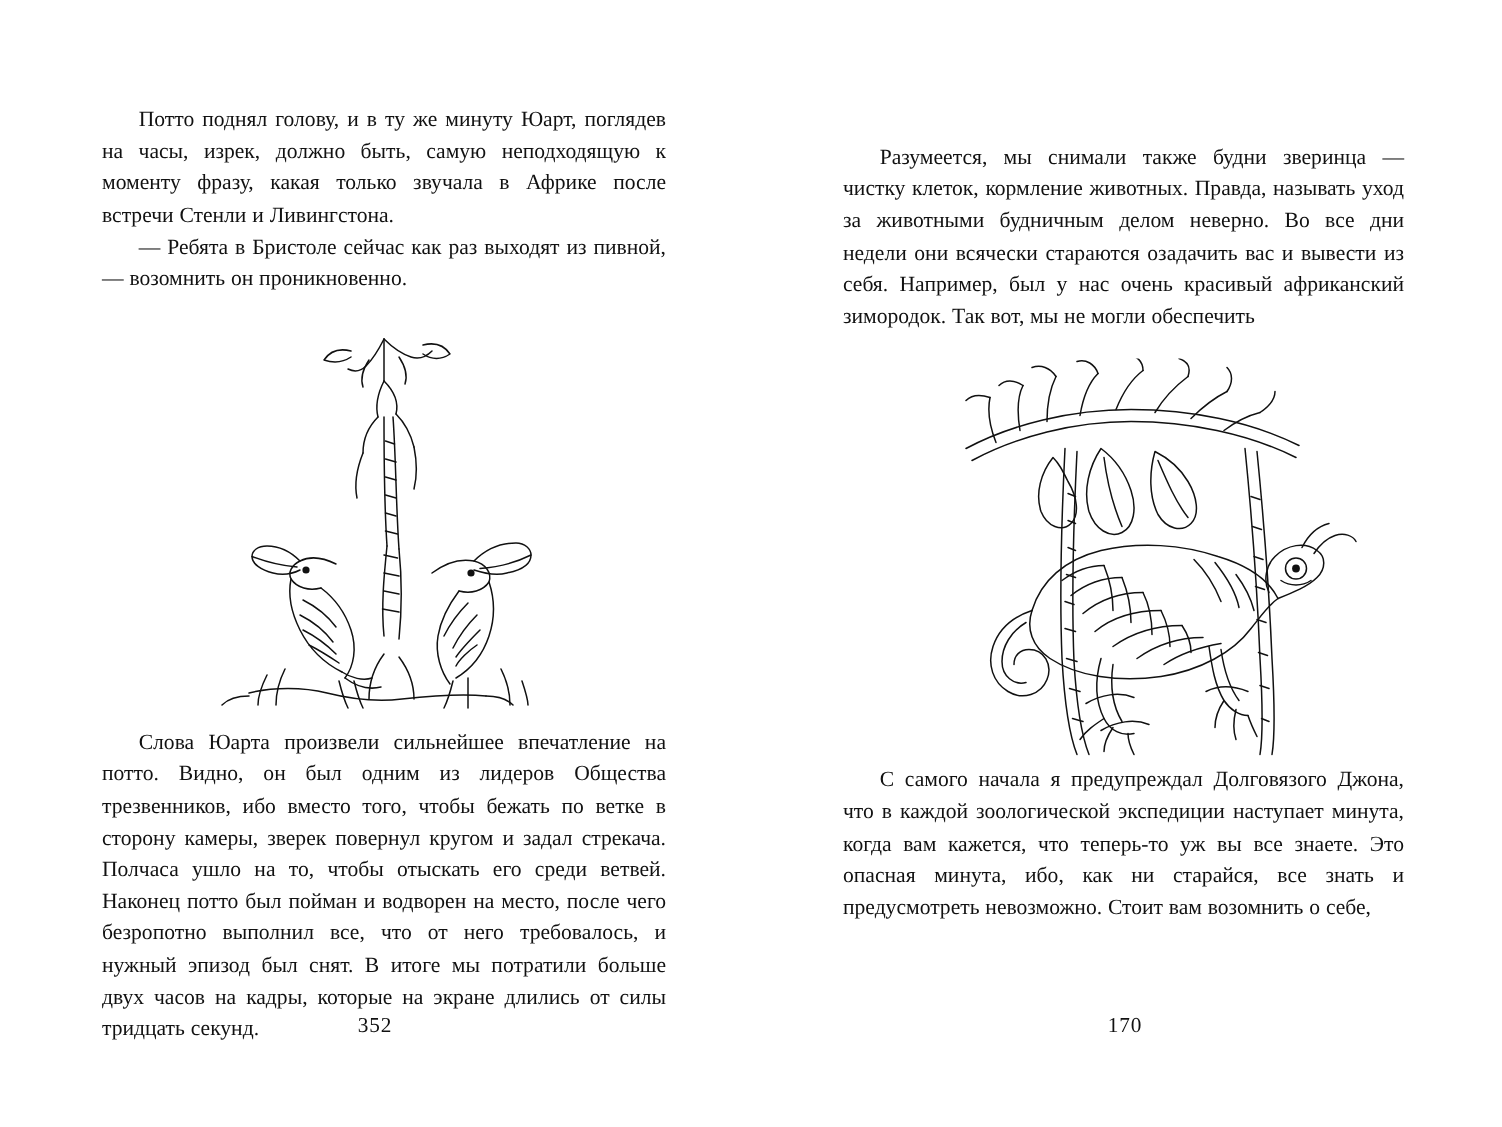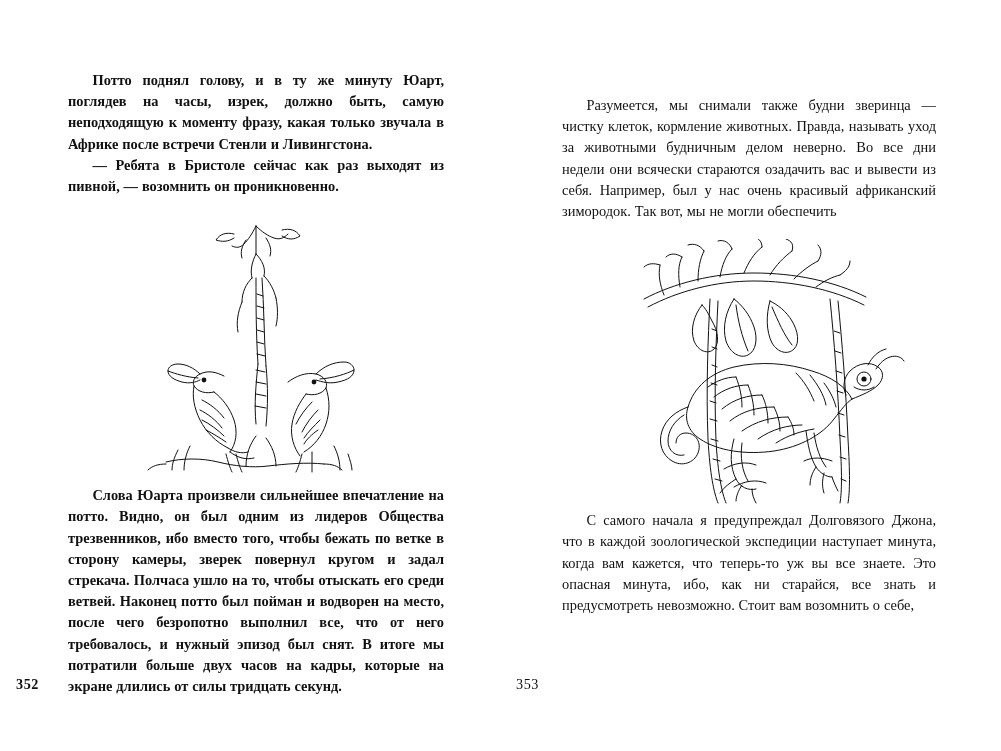--- a/index.html
+++ b/index.html
@@ -22,21 +22,20 @@
     display: flex;
   }
   .page {
     position: relative;
     width: 500px;
     height: 751px;
     box-sizing: border-box;
   }
   .page-left {
     padding: 70px 56px 0 68px;
-    font-weight: bold;
   }
   .page-right {
     padding: 95px 64px 0 62px;
   }
   .text-block p {
     margin: 0;
     text-align: justify;
     text-indent: 1.7em;
     font-size: 14.4px;
     line-height: 21.2px;
@@ -66,22 +65,23 @@
   .illus-right {
     height: 270px;
     margin-top: 12px;
   }
   .lower-block {
     margin-top: 6px;
   }
   .folio {
     position: absolute;
     bottom: 58px;
-    left: 16px;
+    left: 0;
     width: 100%;
+    text-align: center;
     font-size: 14.2px;
     letter-spacing: 0.04em;
   }
 </style>
 </head>
 <body>
 
 <div class="book-spread">
 
   <div class="page page-left">
@@ -204,16 +204,16 @@
 
           <path d="M140 230 C150 224 162 222 172 226 M150 248 C160 242 172 240 182 244 M248 222 C238 218 228 218 220 222"></path>
         </g>
       </svg>
     </div>
 
     <div class="text-block lower-block">
       <p>С самого начала я предупреждал Долговязого Джона, что в каждой зоологической экспедиции наступает минута, когда вам кажется, что теперь-то уж вы все знаете. Это опасная минута, ибо, как ни старайся, все знать и предусмотреть невозможно. Стоит вам возомнить о себе,</p>
     </div>
 
-    <div class="folio">353</div>
+    <div class="folio">170</div>
   </div>
 
 </div>
 
 </body></html>

